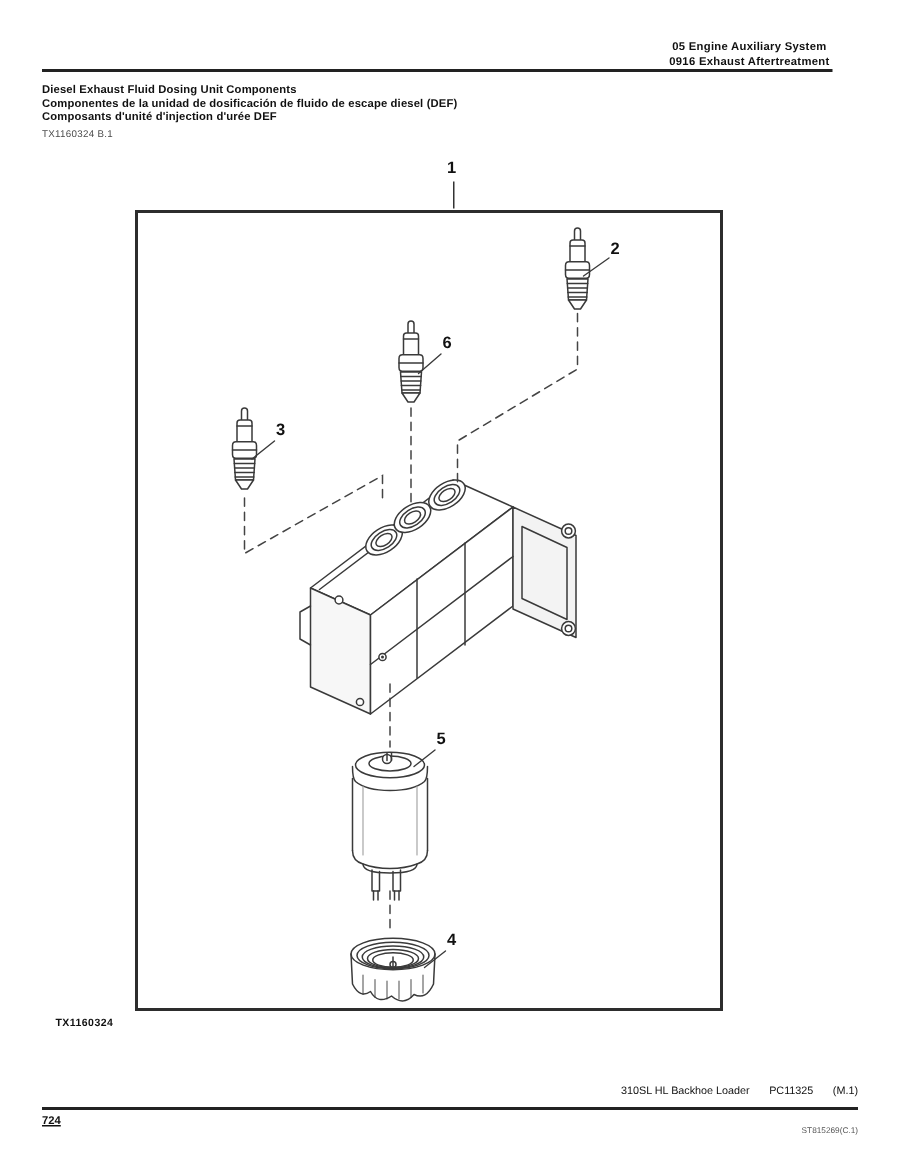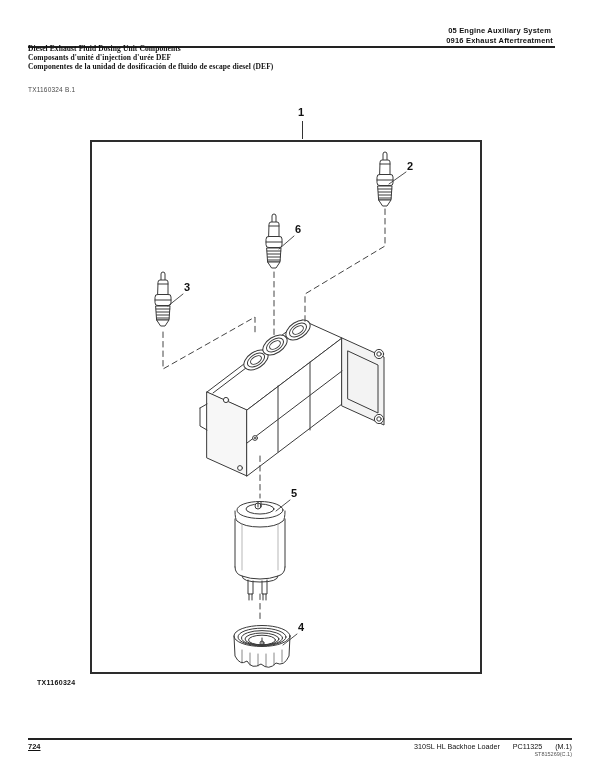--- a/index.html
+++ b/index.html
@@ -4,59 +4,59 @@
 <style>
   html,body{margin:0;padding:0;background:#ffffff;}
   .page{
     position:relative;width:600px;height:776px;background:#ffffff;overflow:hidden;
     font-family:"Liberation Sans", sans-serif;color:#1a1a1a;
   }
   
   .header{position:absolute;top:26px;right:47px;text-align:center;font-weight:bold;font-size:7.5px;line-height:9.5px;letter-spacing:.2px;color:#111;}
   .header-rule{position:absolute;left:28px;top:46px;width:527px;height:2px;background:#222;}
   
-  .title-block{position:absolute;left:28px;top:44px;font-weight:bold;font-size:7.5px;line-height:9px;color:#111;letter-spacing:.1px;font-family:Liberation Serif, serif;}
+  .title-block{position:absolute;left:28px;top:55px;font-weight:bold;font-size:7.5px;line-height:9px;color:#111;letter-spacing:.1px;}
   .figure-ref{position:absolute;left:28px;top:86px;font-size:6.5px;color:#4a4a4a;letter-spacing:.2px;}
   
   .callout{position:absolute;font-weight:bold;font-size:11px;color:#111;}
   .callout-1{left:298px;top:106px;}
   .callout-1-line{position:absolute;left:302px;top:121px;height:18px;width:0;border-left:1.2px solid #333;}
   
   .figure-box{position:absolute;left:90px;top:140px;width:392px;height:534px;border:2px solid #2d2d2d;box-sizing:border-box;background:#fff;}
   .figure-box svg{position:absolute;left:0;top:0;}
   .fig-callout{position:absolute;font-weight:bold;font-size:11px;color:#111;}
   .fc-2{left:315px;top:18px;}
   .fc-6{left:203px;top:81px;}
   .fc-3{left:92px;top:139px;}
   .fc-5{left:199px;top:345px;}
   .fc-4{left:206px;top:479px;}
   
   .figure-id{position:absolute;left:37px;top:679px;font-weight:bold;font-size:7px;letter-spacing:.3px;color:#111;}
   
   .footer-rule{position:absolute;left:28px;top:738px;width:544px;height:2px;background:#222;}
   .footer-left{position:absolute;left:28px;top:742px;font-weight:bold;font-size:7.5px;color:#111;text-decoration:underline;}
-  .footer-right{position:absolute;right:28px;top:742px;font-size:7.2px;color:#111;text-align:center;margin-left:41px;}
+  .footer-right{position:absolute;right:28px;top:722px;font-size:7.2px;color:#111;text-align:center;margin-left:41px;}
   .footer-right span{margin-left:11px;}
   .footer-code{position:absolute;right:28px;top:751px;font-size:5.5px;color:#555;text-align:right;}
 </style>
 </head>
 <body>
 
 <div class="page">
 
   <div class="header">
     <div>05 Engine Auxiliary System</div>
     <div>0916 Exhaust Aftertreatment</div>
   </div>
   <div class="header-rule"></div>
 
   <div class="title-block">
     <div>Diesel Exhaust Fluid Dosing Unit Components</div>
+    <div>Componentes de la unidad de dosificación de fluido de escape diesel (DEF)</div>
     <div>Composants d'unité d'injection d'urée DEF</div>
-    <div>Componentes de la unidad de dosificación de fluido de escape diesel (DEF)</div>
   </div>
   <div class="figure-ref">TX1160324 B.1</div>
 
   <div class="callout callout-1">1</div>
   <div class="callout-1-line"></div>
 
   <div class="figure-box">
     <svg width="388" height="530" viewBox="0 0 388 530">
       <defs>
         <g id="inj" stroke="#3a3a3a" stroke-width="1" fill="none" stroke-linejoin="round" stroke-linecap="round">

